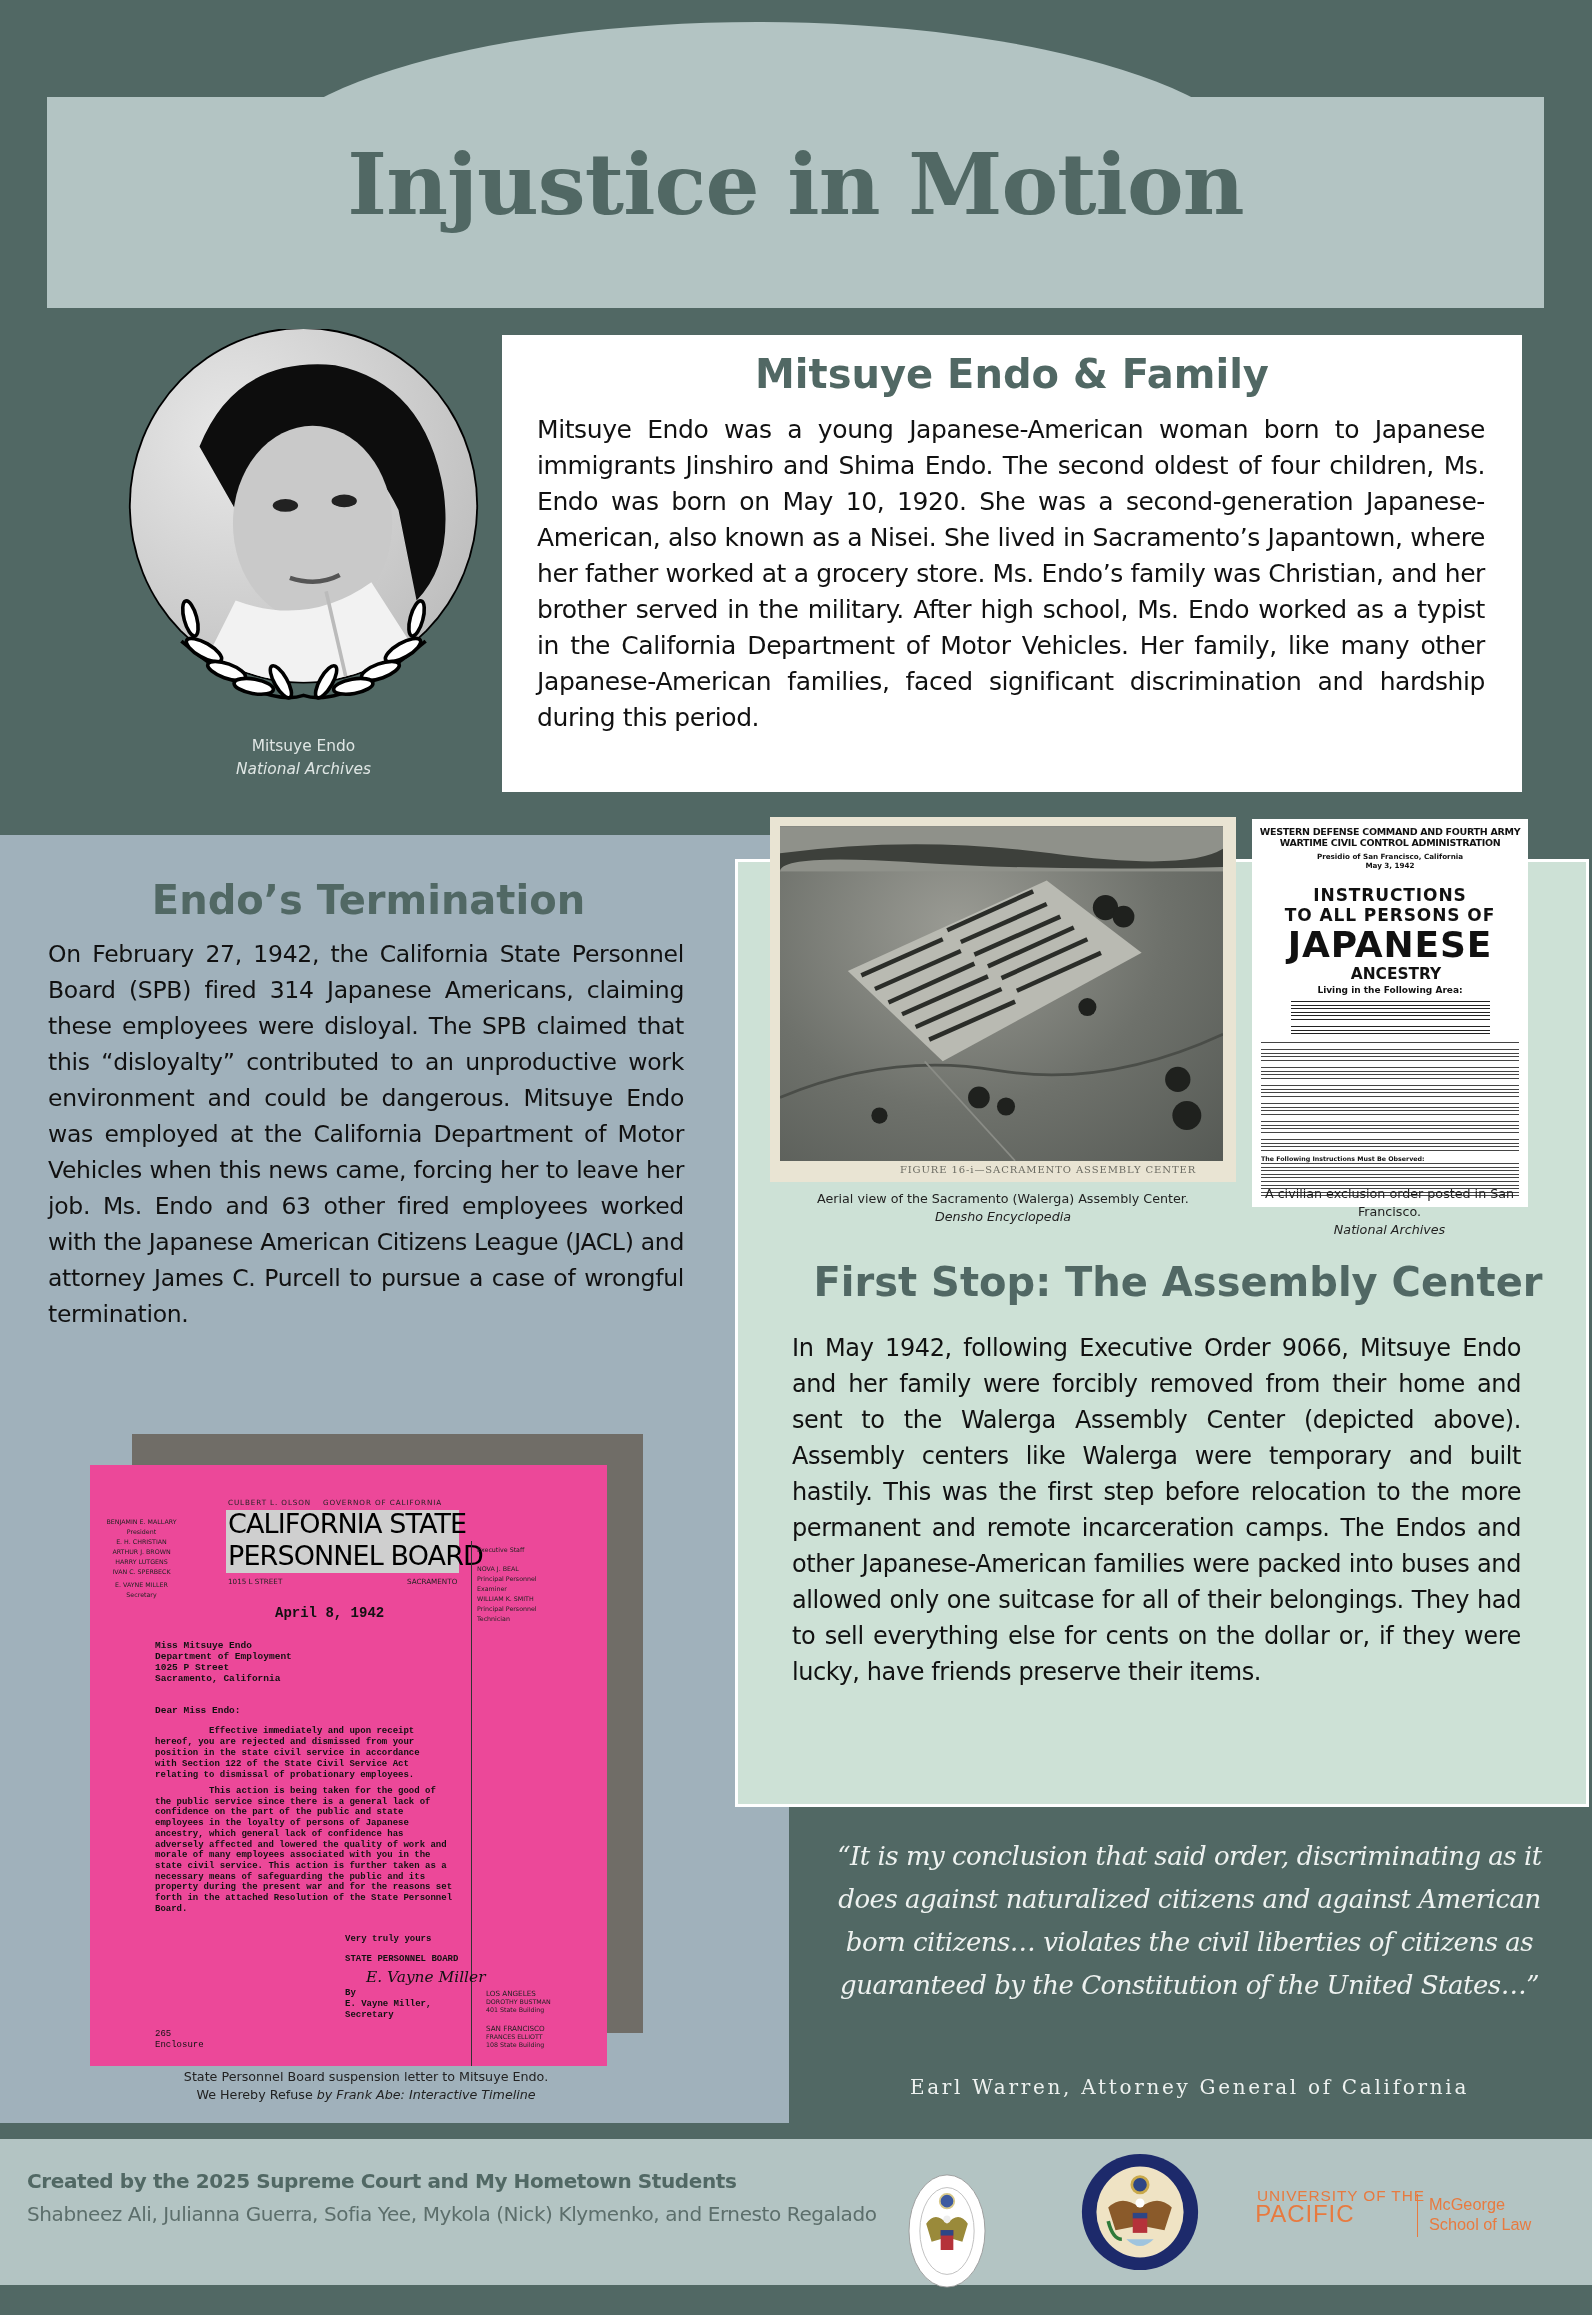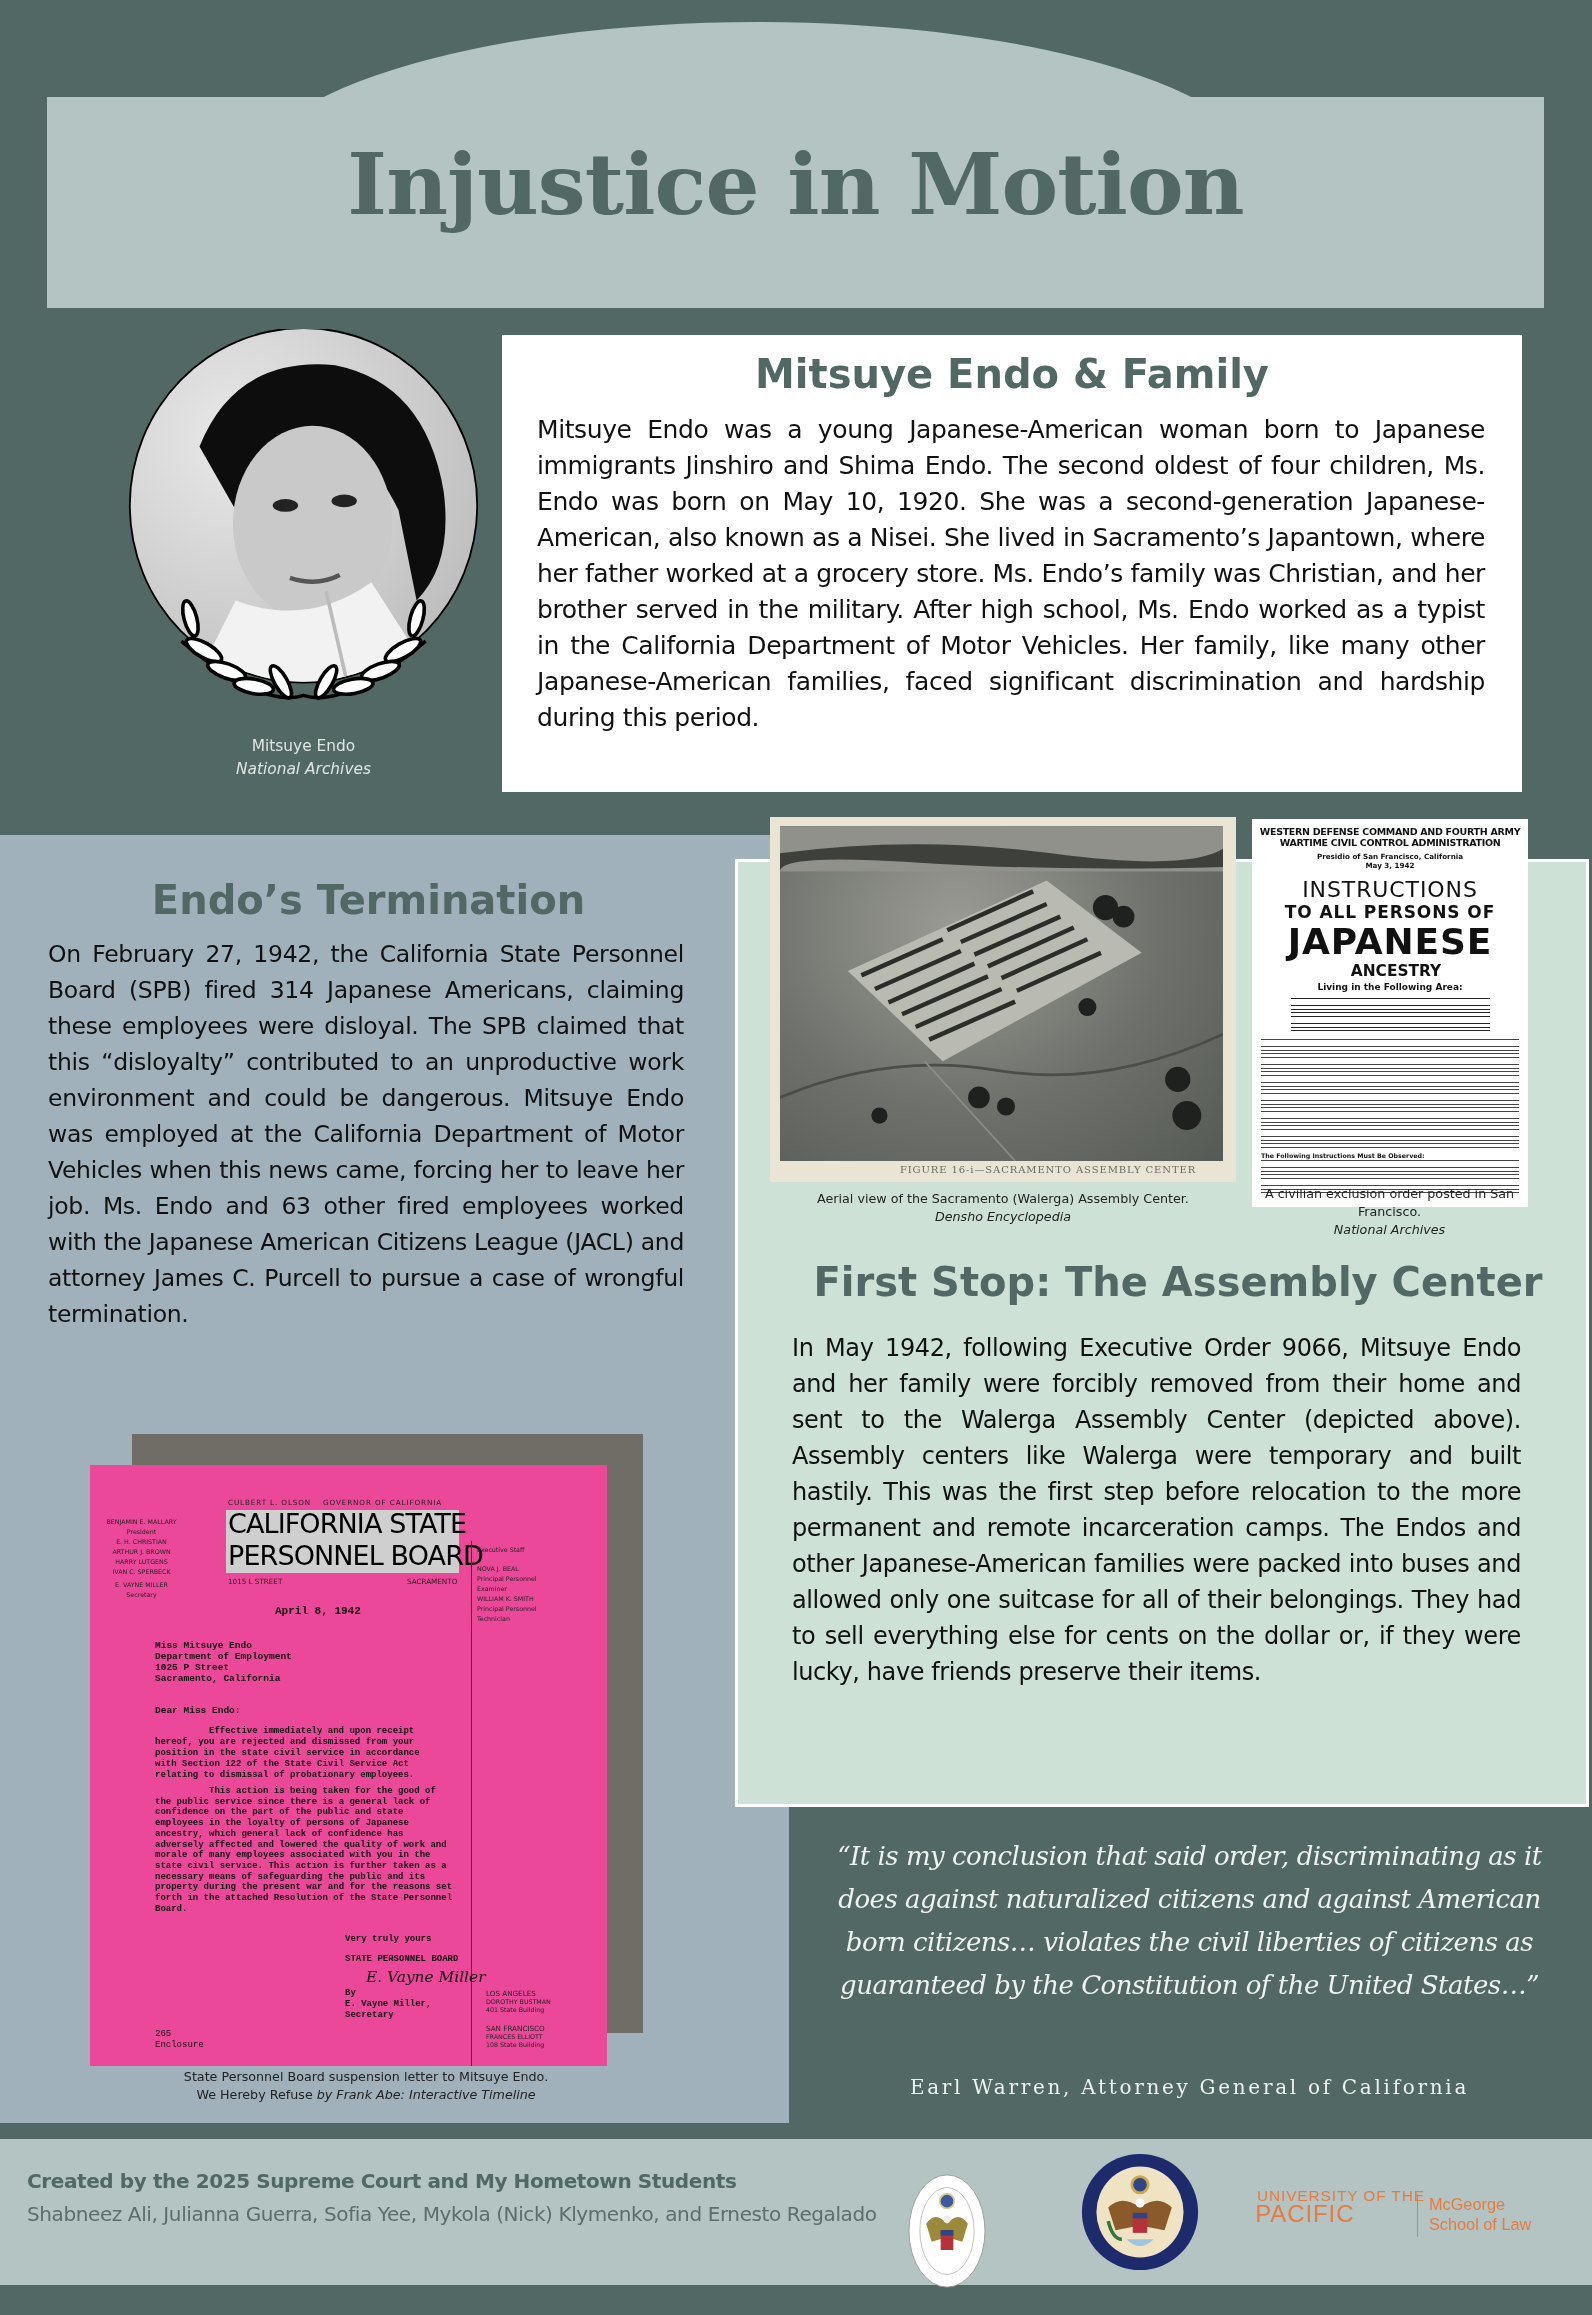--- a/index.html
+++ b/index.html
@@ -144,21 +144,21 @@
   <div class="lh" style="left:138px;top:112px;font-size:7.2px;">1015 L STREET</div>
   <div class="lh" style="left:317px;top:112px;font-size:7.2px;">SACRAMENTO</div>
   <div class="lh" style="left:381px;top:76px;width:0.9px;height:525px;background:#333;"></div>
   <div class="lh" style="left:387px;top:80px;width:81px;font-size:6.3px;line-height:10px;">
     <div>Executive Staff</div>
     <div style="margin-top:9px">NOVA J. BEAL</div>
     <div>Principal Personnel Examiner</div>
     <div>WILLIAM K. SMITH</div>
     <div>Principal Personnel Technician</div>
   </div>
-  <div class="lh mono" style="left:185px;top:140px;font-size:11px;">April 8, 1942</div>
+  <div class="lh mono" style="left:185px;top:140px;font-size:14px;">April 8, 1942</div>
   <div class="lh mono" style="left:65px;top:175px;font-size:9.5px;line-height:11px;">
     <div>Miss Mitsuye Endo</div>
     <div>Department of Employment</div>
     <div>1025 P Street</div>
     <div>Sacramento, California</div>
   </div>
   <div class="lh mono" style="left:65px;top:240px;font-size:9.5px;">Dear Miss Endo:</div>
   <div class="lh mono" style="left:65px;top:261px;width:289px;font-size:9px;line-height:11px;text-indent:54px;">Effective immediately and upon receipt hereof, you are rejected and dismissed from your position in the state civil service in accordance with Section 122 of the State Civil Service Act relating to dismissal of probationary employees.</div>
   <div class="lh mono" style="left:65px;top:321px;width:299px;font-size:9px;line-height:10.7px;text-indent:54px;">This action is being taken for the good of the public service since there is a general lack of confidence on the part of the public and state employees in the loyalty of persons of Japanese ancestry, which general lack of confidence has adversely affected and lowered the quality of work and morale of many employees associated with you in the state civil service. This action is further taken as a necessary means of safeguarding the public and its property during the present war and for the reasons set forth in the attached Resolution of the State Personnel Board.</div>
   <div class="lh mono" style="left:255px;top:469px;font-size:9px;">Very truly yours</div>
@@ -226,21 +226,21 @@
 <div id="aerial-caption" class="abs">
   <div>Aerial view of the Sacramento (Walerga) Assembly Center.</div>
   <div class="it">Densho Encyclopedia</div>
 </div>
 
 <div id="order-poster" class="abs">
   <div style="font-family:'DejaVu Sans',sans-serif;font-weight:bold;font-size:9.5px;margin-top:7.2px;letter-spacing:-0.3px;">WESTERN DEFENSE COMMAND AND FOURTH ARMY</div>
   <div style="font-family:'DejaVu Sans',sans-serif;font-weight:bold;font-size:9.5px;letter-spacing:-0.3px;">WARTIME CIVIL CONTROL ADMINISTRATION</div>
   <div style="font-family:'DejaVu Sans',sans-serif;font-weight:bold;font-size:7.2px;margin-top:3.6px;">Presidio of San Francisco, California</div>
   <div style="font-family:'DejaVu Sans',sans-serif;font-weight:bold;font-size:7.2px;">May 3, 1942</div>
-  <div style="font-family:'DejaVu Sans',sans-serif;font-weight:normal;font-size:22px;margin-top:7px;letter-spacing:0.9px;">INSTRUCTIONS</div>
+  <div style="font-family:'DejaVu Sans',sans-serif;font-weight:bold;font-size:17px;margin-top:15px;letter-spacing:0.9px;">INSTRUCTIONS</div>
   <div style="font-family:'DejaVu Sans',sans-serif;font-weight:bold;font-size:17px;letter-spacing:0.9px;">TO ALL PERSONS OF</div>
   <div style="font-family:'DejaVu Sans',sans-serif;font-weight:bold;font-size:36px;line-height:40px;letter-spacing:0.9px;">JAPANESE</div>
   <div style="font-family:'DejaVu Sans',sans-serif;font-weight:bold;font-size:15.4px;margin-left:12px;">ANCESTRY</div>
   <div style="font-family:'DejaVu Sans',sans-serif;font-weight:bold;font-size:9px;margin-top:2.7px;">Living in the Following Area:</div>
   <div style="margin:5.4px auto 0;width:199px;height:34px;background:repeating-linear-gradient(#222 0 0.9px,#fff 0.9px 3.6px);"></div>
   <div style="margin:7.2px 9px 0;height:109px;background:repeating-linear-gradient(#444 0 0.9px,#fff 0.9px 3.6px);"></div>
   <div style="text-align:left;margin:3.6px 9px 0;font-family:'DejaVu Sans',sans-serif;font-weight:bold;font-size:6.3px;">The Following Instructions Must Be Observed:</div>
   <div style="margin:1.8px 9px 0;height:36px;background:repeating-linear-gradient(#444 0 0.9px,#fff 0.9px 3.6px);"></div>
 </div>
 <div id="order-caption" class="abs">

